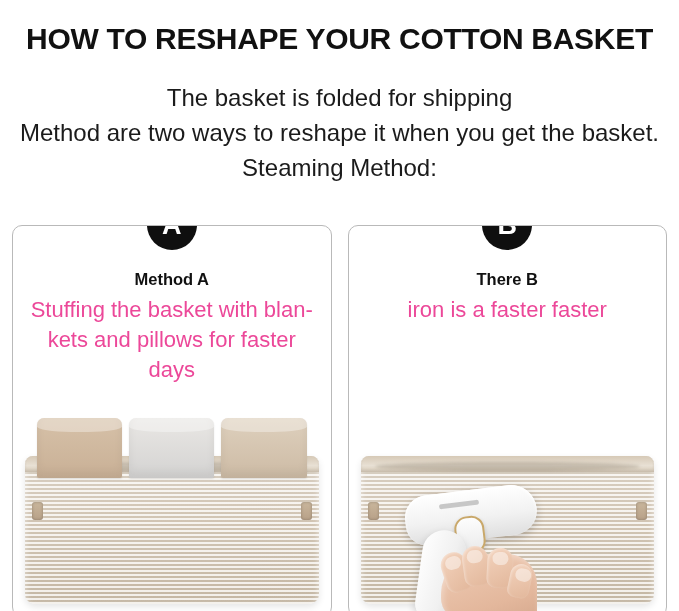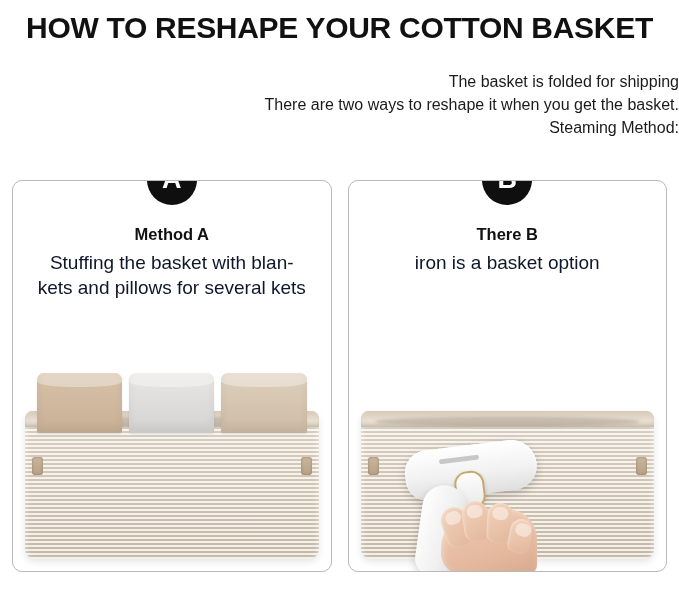--- a/index.html
+++ b/index.html
@@ -21,30 +21,30 @@
     height: 611px;
     position: relative;
   }
 
   .main-title {
     text-align: center;
     font-size: 30px;
     font-weight: bold;
     letter-spacing: -0.3px;
     color: #111111;
-    margin: 5px;
+    margin: 16px;
     padding: 6px 8px 0 8px;
     line-height: 1.1;
     white-space: nowrap;
   }
 
   .intro {
-    text-align: right;
+    text-align: center;
     margin: 26px 0 0 0;
-    font-size: 16px;
+    font-size: 24px;
     line-height: 1.45;
     color: #1b1b1b;
   }
   .intro .line {
     display: block;
   }
 
   .cards {
     display: flex;
     gap: 16px;
@@ -89,23 +89,23 @@
   }
 
   .method-name {
     font-size: 16.5px;
     font-weight: bold;
     color: #111111;
     margin: 0 0 6px 0;
   }
 
   .method-desc {
-    font-size: 19px;
+    font-size: 22px;
     line-height: 1.35;
-    color: #0f172a;
+    color: #ec4899;
     margin: 0;
     padding: 0 10px;
   }
   .method-desc .line { display: block; }
 
   
   .illus {
     position: absolute;
     left: 0;
     right: 0;
@@ -281,33 +281,33 @@
 </style>
 </head>
 <body>
 
 <div class="page">
 
   <h1 class="main-title">HOW TO RESHAPE YOUR COTTON BASKET</h1>
 
   <div class="intro">
     <span class="line">The basket is folded for shipping</span>
-    <span class="line">There are two ways to reshape it when you get the basket.</span>
+    <span class="line">Method are two ways to reshape it when you get the basket.</span>
     <span class="line">Steaming Method:</span>
   </div>
 
   <div class="cards">
 
     <div class="card">
       <div class="badge">A</div>
       <div class="card-inner">
         <p class="method-name">Method A</p>
         <p class="method-desc">
           <span class="line">Stuffing the basket with blan-</span>
-          <span class="line">kets and pillows for several kets</span>
+          <span class="line">kets and pillows for faster days</span>
         </p>
       </div>
       <div class="illus">
         <div class="towels">
           <div class="towel t1"></div>
           <div class="towel t2"></div>
           <div class="towel t3"></div>
         </div>
         <div class="basket">
           <div class="rim"></div>
@@ -316,21 +316,21 @@
           <div class="handle right"></div>
         </div>
       </div>
     </div>
 
     <div class="card">
       <div class="badge">B</div>
       <div class="card-inner">
         <p class="method-name">There B</p>
         <p class="method-desc">
-          <span class="line">iron is a basket option</span>
+          <span class="line">iron is a faster faster</span>
         </p>
       </div>
       <div class="illus">
         <div class="basket">
           <div class="rim"></div>
           <div class="inner-shadow"></div>
           <div class="handle left"></div>
           <div class="handle right"></div>
         </div>
         <div class="steamer">

